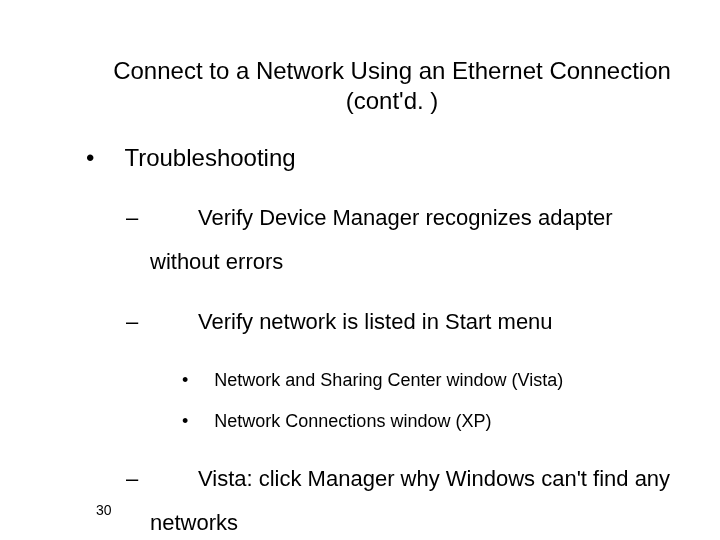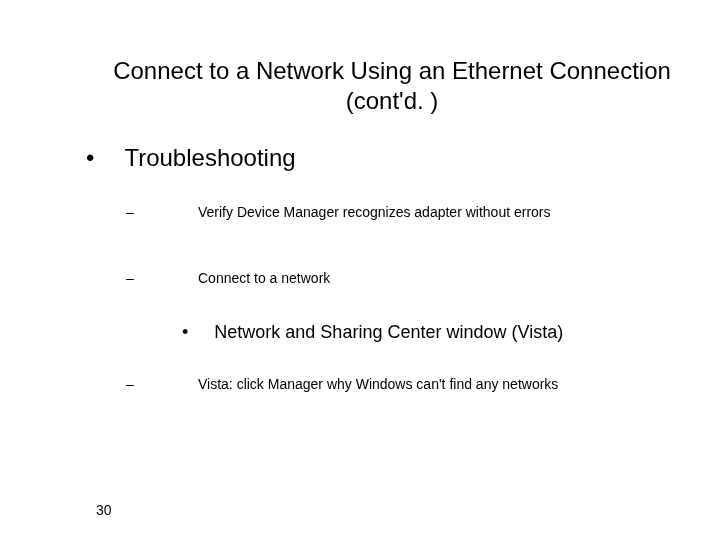--- a/index.html
+++ b/index.html
@@ -19,21 +19,21 @@
       font-weight: 400;
     }
     .level1 {
       font-size: 24px;
       margin-left: 6px;
       margin-bottom: 10px;
     }
     .level1 .bullet { margin-right: 14px; }
     .level2-list { margin-left: 50px; }
     .level2 {
-      font-size: 14px;
+      font-size: 22px;
       line-height: 1.28;
       margin-bottom: 2px;
     }
     .level2 .dash { display: inline-block; width: 20px; }
     .level2 .text { }
     .level3-list { margin-left: 36px; margin-top: 6px; margin-bottom: 8px; }
     .level3 {
       font-size: 18px;
       line-height: 1.35;
     }
@@ -53,24 +53,25 @@
 <body>
 
 <h1 class="title">Connect to a Network Using an Ethernet Connection (cont'd. )</h1>
 
 <div class="level1">
   <span class="bullet">•</span><span>Troubleshooting</span>
 </div>
 
 <div class="level2-list">
   <div class="level2 hang"><span class="dash">–</span><span class="text">Verify Device Manager recognizes adapter without errors</span></div>
-  <div class="level2 hang"><span class="dash">–</span><span class="text">Connect to a network</span></div>
+  <div class="level2 hang"><span class="dash">–</span><span class="text">Verify network is listed in Start menu</span></div>
 
   <div class="level3-list">
     <div class="level3"><span class="dot">•</span><span>Network and Sharing Center window (Vista)</span></div>
+    <div class="level3"><span class="dot">•</span><span>Network Connections window (XP)</span></div>
   </div>
 
   <div class="level2 hang"><span class="dash">–</span><span class="text">Vista: click Manager why Windows can't find any networks</span></div>
 </div>
 
 <div class="footer">
   <span>30</span>
 </div>
 
 </body></html>

